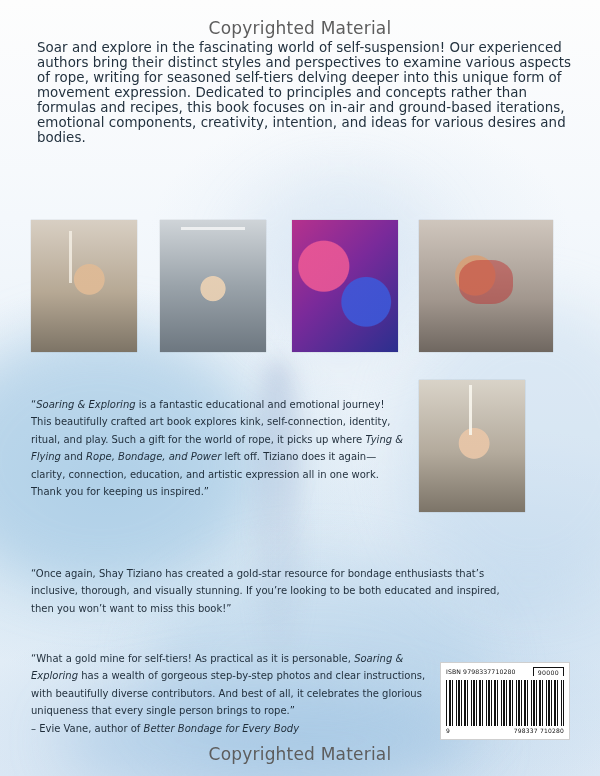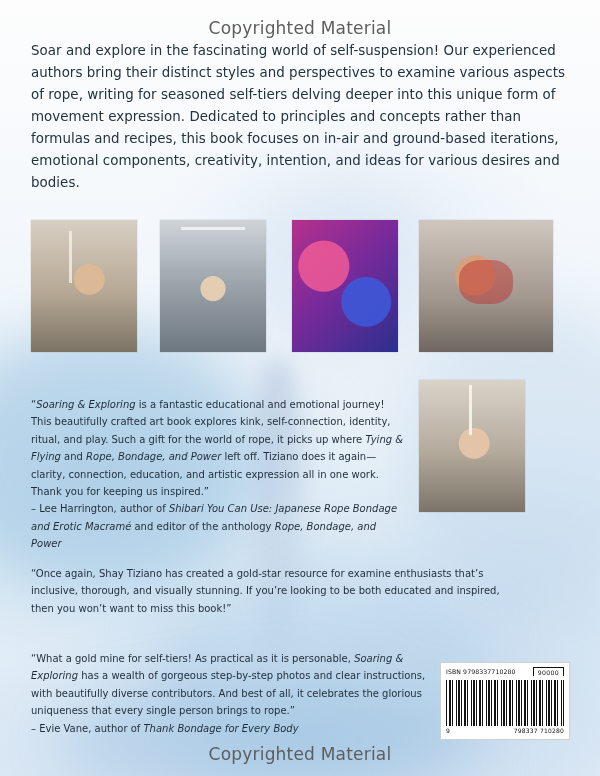--- a/index.html
+++ b/index.html
@@ -56,25 +56,25 @@
     text-align: center;
     font-size: 17px;
     color: #5d5d5d;
     letter-spacing: 0.2px;
   }
   .copyright-top { top: 18px; }
   .copyright-bottom { bottom: 12px; }
 
   .blurb {
     position: absolute;
-    left: 31px;
+    left: 37px;
     top: 40px;
     width: 540px;
     font-size: 13.4px;
-    line-height: 22px;
+    line-height: 15px;
     color: #23323f;
     letter-spacing: 0.05px;
   }
 
   
   .photos {
     position: absolute;
     left: 0;
     top: 220px;
     width: 600px;
@@ -223,34 +223,33 @@
         <div class="ph-inner f4"></div>
       </div>
     <div class="photo p5">
         <div class="ph-inner f5"></div>
       </div>
   </div>
 
   <div class="quotes">
     <div class="quote-block">
       <div>“<em>Soaring &amp; Exploring</em> is a fantastic educational and emotional journey! This beautifully crafted art book explores kink, self-connection, identity, ritual, and play. Such a gift for the world of rope, it picks up where <em>Tying &amp; Flying</em> and <em>Rope, Bondage, and Power</em> left off. Tiziano does it again—clarity, connection, education, and artistic expression all in one work. Thank you for keeping us inspired.”</div>
-      <div>– Lee Harrington, author of <em>Shibari You Can Use: Japanese Rope Bondage and Erotic Macramé</em> and editor of the anthology <em>Rope, Bondage, and Power</em></div>
     </div>
   </div>
 
   <div class="quotes wide q2">
     <div class="quote-block">
-      <div>“Once again, Shay Tiziano has created a gold-star resource for examine enthusiasts that’s inclusive, thorough, and visually stunning. If you’re looking to be both educated and inspired, then you won’t want to miss this book!”</div>
+      <div>“Once again, Shay Tiziano has created a gold-star resource for bondage enthusiasts that’s inclusive, thorough, and visually stunning. If you’re looking to be both educated and inspired, then you won’t want to miss this book!”</div>
     </div>
   </div>
 
   <div class="quotes q3">
     <div class="quote-block">
       <div>“What a gold mine for self-tiers! As practical as it is personable, <em>Soaring &amp; Exploring</em> has a wealth of gorgeous step-by-step photos and clear instructions, with beautifully diverse contributors. And best of all, it celebrates the glorious uniqueness that every single person brings to rope.”</div>
-      <div>– Evie Vane, author of <em>Thank Bondage for Every Body</em></div>
+      <div>– Evie Vane, author of <em>Better Bondage for Every Body</em></div>
     </div>
   </div>
 
   <div class="barcode-box">
     <div class="isbn-line">
       <span class="isbn-text">ISBN 9798337710280</span>
       <span class="ean5">90000</span>
     </div>
     <div class="bars"></div>
     <div class="barcode-num">

